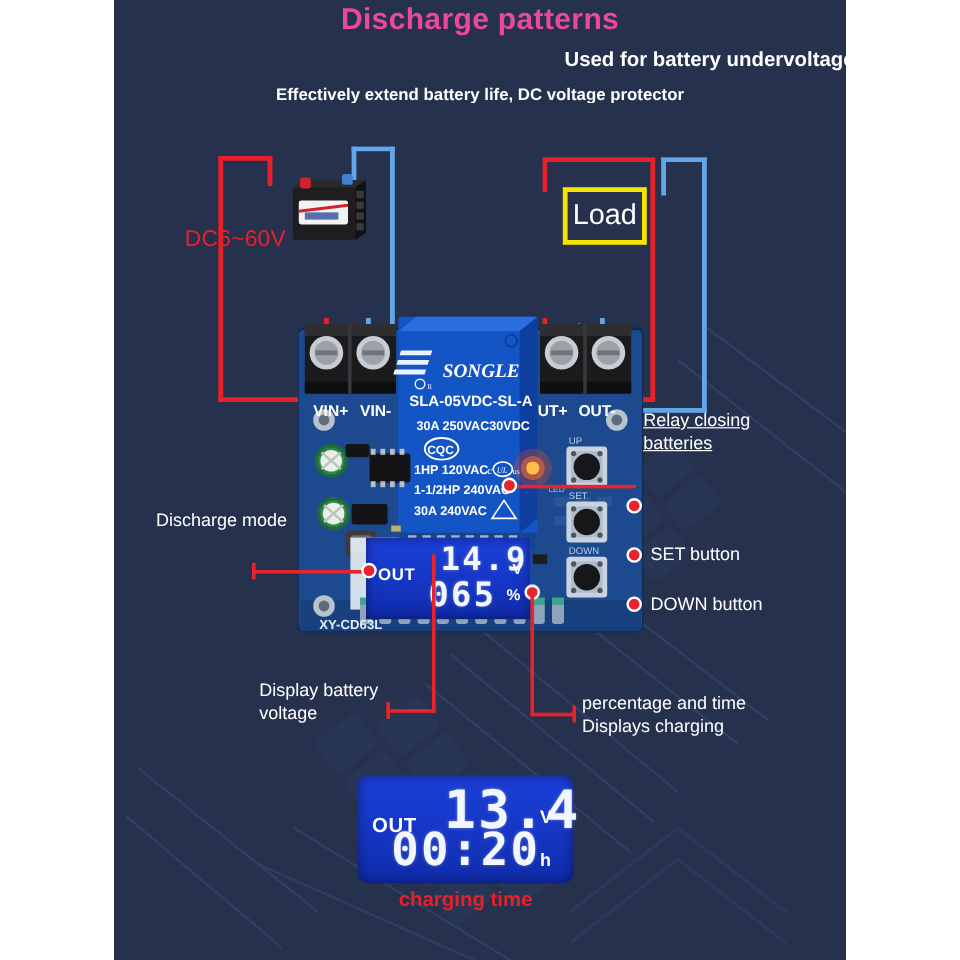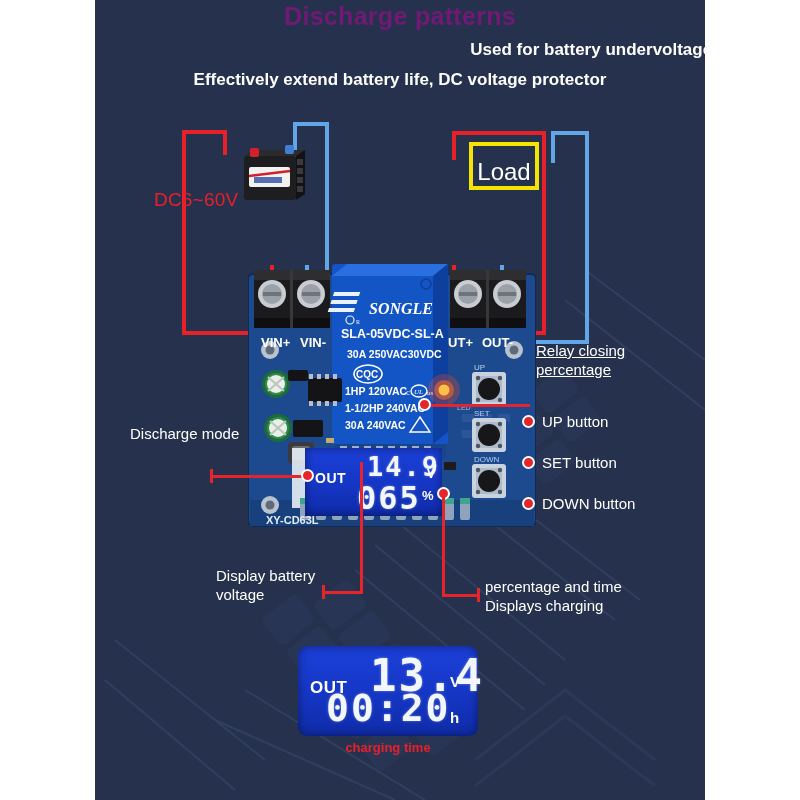--- a/index.html
+++ b/index.html
@@ -9,25 +9,25 @@
 
   #stage{position:relative;width:800px;height:800px;background:#ffffff;}
 
   
   .panel{position:absolute;left:95px;top:0;width:610px;height:800px;
          background:#26314e;overflow:hidden;}
   .panel-bg{position:absolute;inset:0;opacity:.30;}
 
   
   .title{position:absolute;left:0;right:0;top:2px;text-align:center;
-         color:#701a75;font-size:25px;font-weight:700;letter-spacing:.3px;}
+         color:#ec4899;font-size:25px;font-weight:700;letter-spacing:.3px;}
   .sub1{position:absolute;left:0;right:0;top:40px;text-align:right;
         color:#fff;font-size:17px;font-weight:700;}
   .sub2{position:absolute;left:0;right:0;top:70px;text-align:center;
-        color:#fff;font-size:17px;font-weight:700;}
+        color:#fff;font-size:14px;font-weight:700;}
 
   .lbl{position:absolute;color:#fff;font-size:15px;line-height:19px;font-weight:400;}
 
   .dc-label{position:absolute;color:#e8202a;font-size:19px;font-weight:400;
             letter-spacing:.2px;margin-left:29px;}
 
   .load-box{position:absolute;border:4px solid #f5e400;background:transparent;
             display:flex;align-items:center;justify-content:center;}
   .load-box span{color:#fff;font-size:24px;font-weight:400;}
 
@@ -47,21 +47,21 @@
   .board{position:absolute;}
 
   
   .lcd{position:absolute;background:linear-gradient(180deg,#1b3fd8 0%,#1536c4 55%,#0f2ba8 100%);
        box-shadow:inset 0 0 10px rgba(0,0,0,.45);}
   .lcd .out{position:absolute;color:#fff;font-weight:700;letter-spacing:.5px;}
   .seg{position:absolute;color:#f2f6ff;font-family:"DejaVu Sans Mono","Liberation Mono",monospace;
        font-weight:700;letter-spacing:2px;
        text-shadow:0 0 3px rgba(255,255,255,.35);}
   .unit{position:absolute;color:#fff;font-weight:700;}
-  .charging-time{position:absolute;color:#e8202a;font-size:13px;font-weight:700;
+  .charging-time{position:absolute;color:#e8202a;font-size:17px;font-weight:700;
                  text-align:center;}
 </style>
 </head>
 <body>
 
 <div id="stage">
 
   <div class="panel">
     <svg class="panel-bg" viewBox="0 0 610 800" preserveAspectRatio="none">
       <g fill="none" stroke="#4b5f8a" stroke-width="2">
@@ -144,21 +144,21 @@
       <rect x="57" y="34" width="6" height="6" fill="#3a3a3e"></rect>
       <rect x="57" y="43" width="6" height="6" fill="#3a3a3e"></rect>
       <rect x="9" y="24" width="41" height="20" rx="2" fill="#f2f2f0"></rect>
       <path d="M9 33 L50 28" stroke="#d4202c" stroke-width="2.5" fill="none"></path>
       <rect x="14" y="34" width="28" height="6" fill="#2c4fa0" opacity=".8"></rect>
       <rect x="10" y="5" width="9" height="9" rx="2" fill="#d4202c"></rect>
       <rect x="45" y="2" width="9" height="9" rx="2" fill="#3f7fd4"></rect>
     </svg>
   </div>
 
-  <div class="load-box" style="left:469px;top:142px;width:62px;height:40px;align-items:flex-end;">
+  <div class="load-box" style="left:469px;top:156px;width:62px;height:40px;">
     <span>Load</span>
   </div>
 
   <div class="board" style="left:248px;top:262px;width:288px;height:275px;">
     <svg width="288" height="275" viewBox="0 0 288 275">
 
       <rect x="0" y="12" width="288" height="252" rx="5" fill="#1d4a8f"></rect>
       <rect x="0" y="12" width="288" height="252" rx="5" fill="none" stroke="#0f2a55" stroke-width="2"></rect>
       <rect x="2" y="238" width="284" height="26" fill="#18407d"></rect>
 
@@ -347,40 +347,39 @@
       <g fill="#3fa58a">
         <rect x="92" y="198" width="96" height="7"></rect>
       </g>
     </svg>
   </div>
 
   <div class="lcd" style="left:305px;top:448px;width:137px;height:68px;">
     <div class="out" style="left:10px;top:22px;font-size:14px;">OUT</div>
     <div class="seg" style="left:62px;top:3px;font-size:27px;">14.9</div>
     <div class="unit" style="left:122px;top:19px;font-size:12px;">V</div>
-    <div class="seg" style="left:52px;top:31px;font-size:32px;">065</div>
+    <div class="seg" style="left:52px;top:31px;font-size:28px;">065</div>
     <div class="unit" style="left:117px;top:40px;font-size:13px;">%</div>
   </div>
 
   <div class="lbl" style="left:130px;top:424px;width:180px;">
     <div>Discharge mode</div>
   </div>
   <div class="lead" style="left:210px;top:475px;width:92px;height:3px;"></div>
   <div class="lead" style="left:210px;top:469px;width:3px;height:14px;"></div>
   <div class="dot" style="left:301px;top:469px;"></div>
 
   <div class="lead" style="left:425px;top:404px;width:105px;height:3px;"></div>
   <div class="dot" style="left:418px;top:398px;"></div>
   <div class="lbl" style="left:536px;top:341px;width:160px;text-decoration:underline;">
     <div>Relay closing</div>
-    <div>percentage</div>
+    <div>batteries</div>
   </div>
 
   <div class="dot" style="left:522px;top:415px;"></div>
-  <div class="lbl" style="left:542px;top:412px;width:160px;">UP button</div>
 
   <div class="dot" style="left:522px;top:456px;"></div>
   <div class="lbl" style="left:542px;top:453px;width:160px;">SET button</div>
 
   <div class="dot" style="left:522px;top:497px;"></div>
   <div class="lbl" style="left:542px;top:494px;width:160px;">DOWN button</div>
 
   <div class="lead" style="left:360px;top:462px;width:3px;height:132px;"></div>
   <div class="lead" style="left:322px;top:591px;width:41px;height:3px;"></div>
   <div class="lead" style="left:322px;top:585px;width:3px;height:14px;"></div>

